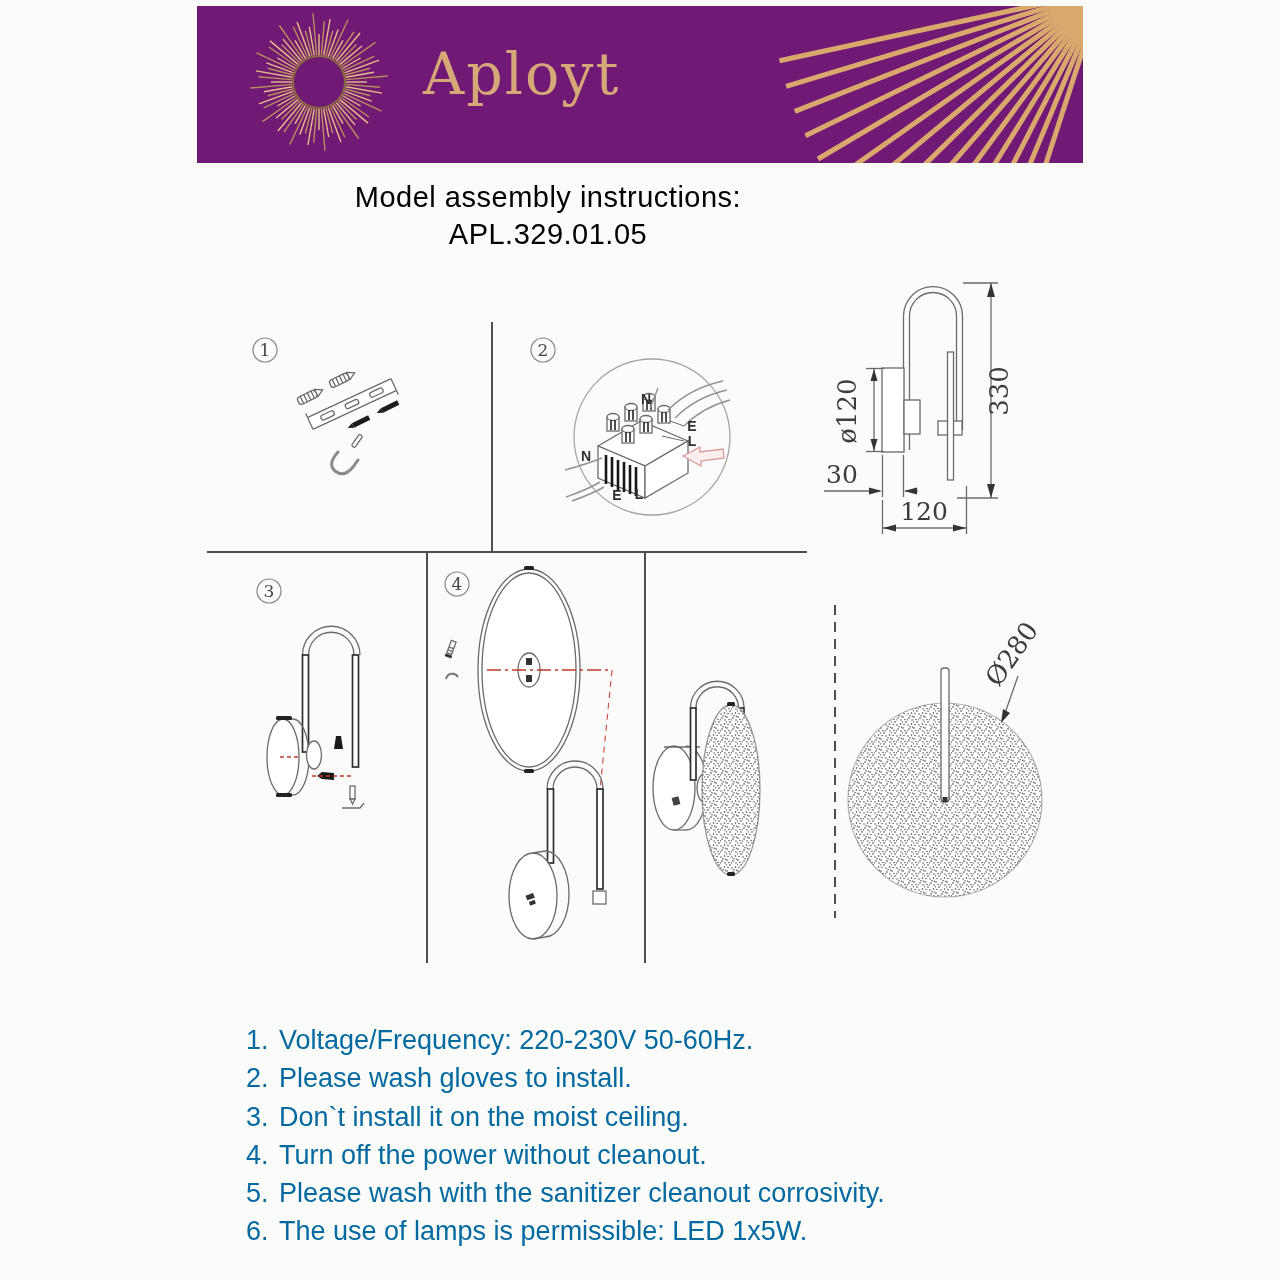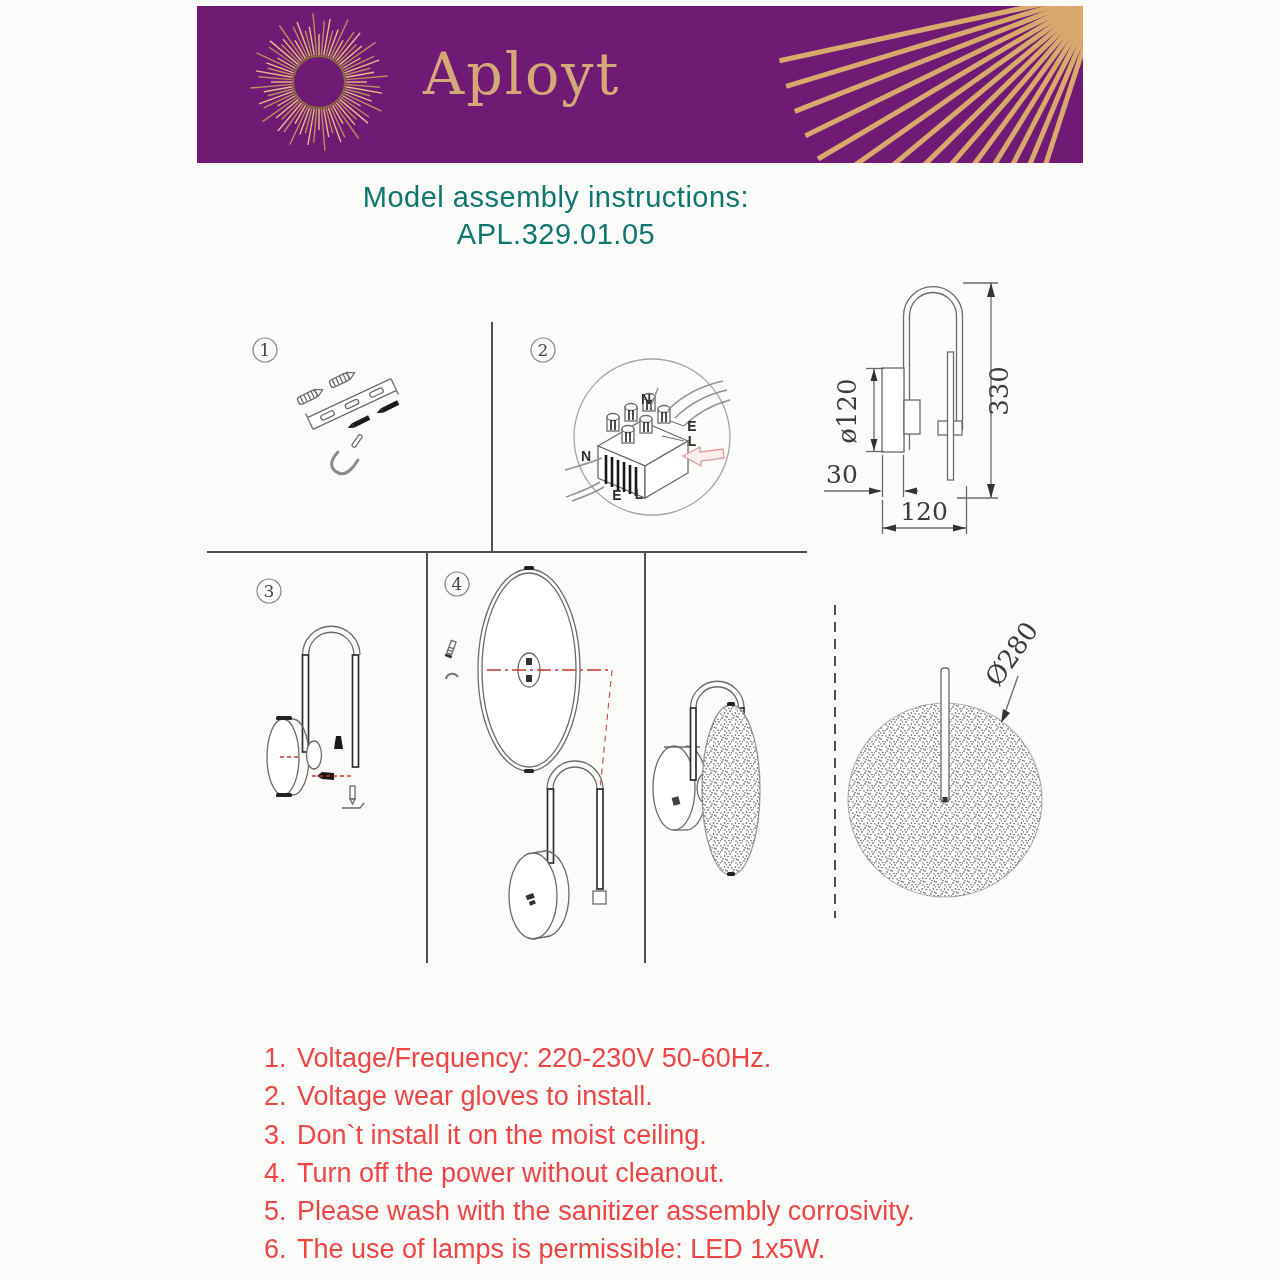--- a/index.html
+++ b/index.html
@@ -7,42 +7,42 @@
        font-family:"Liberation Sans", sans-serif;overflow:hidden;}
 
   
   .banner{position:absolute;left:197px;top:6px;width:886px;height:157px;
           background:#701a75;overflow:hidden;}
   .banner svg{position:absolute;left:0;top:0;}
   .brand{position:absolute;left:226px;top:40px;font-size:57px;line-height:1;
          color:#d4a877;font-family:"DejaVu Serif", serif;letter-spacing:2px;}
 
   
-  .title,.model{position:absolute;left:16px;width:1080px;text-align:center;
-                color:#0f766e;font-size:29px;letter-spacing:0.5px;}
+  .title,.model{position:absolute;left:8px;width:1080px;text-align:center;
+                color:#000000;font-size:29px;letter-spacing:0.5px;}
   .title{top:181px;}
   .model{top:218px;text-align:center;}
 
   
   .diagram{position:absolute;left:0;top:0;width:1280px;height:1280px;}
   .ln{stroke:#6b6b6b;stroke-width:1.3;fill:none;}
   .lnw{stroke:#6b6b6b;stroke-width:1.3;fill:#fff;}
   .dark{stroke:#2e2e2e;stroke-width:1.7;fill:#fff;}
   .divider{stroke:#4f4f4f;stroke-width:2;}
   .badge{stroke:#888;stroke-width:1.2;fill:none;}
   .badge-num{font-family:"DejaVu Serif", serif;font-size:17px;fill:#444;text-anchor:middle;}
   .dim-label{font-family:"DejaVu Serif", serif;font-size:26px;fill:#3c3c3c;text-anchor:middle;}
   .dim-sm{font-family:"DejaVu Serif", serif;font-size:25px;fill:#3c3c3c;text-anchor:middle;}
   .wire-label{font-family:"Liberation Sans", sans-serif;font-weight:bold;font-size:14px;fill:#2f2f2f;text-anchor:middle;}
   .redline{stroke:#c0392b;stroke-width:1.5;fill:none;}
   .arrowfill{fill:#333;stroke:none;}
 
   
-  .instructions{position:absolute;left:246px;top:1021px;list-style:none;margin:18px;padding:0;
-                color:#ef4444;font-size:27px;}
+  .instructions{position:absolute;left:246px;top:1021px;list-style:none;margin:0;padding:0;
+                color:#0369a1;font-size:27px;}
   .instructions li{line-height:38.3px;white-space:nowrap;}
   .instructions .num{display:inline-block;width:33px;}
 </style>
 </head>
 <body>
 
 <header class="banner">
   <svg width="886" height="157" viewBox="0 0 886 157">
     <g id="sunburst" transform="translate(122,76)">
         <line x1="27.0" y1="0.0" x2="48.0" y2="0.0" stroke="#e6bd85" stroke-width="1.4"></line>
@@ -443,18 +443,18 @@
     <g>
       <line class="ln" x1="1018" y1="676" x2="1004" y2="716"></line>
       <polygon class="arrowfill" points="1001,723 1003,709 1010,713"></polygon>
       <text class="dim-label" transform="translate(1019,659) rotate(-55)">Ø280</text>
     </g>
   </g>
 </svg>
 
 <ol class="instructions">
   <li><span class="num">1.</span><span class="txt">Voltage/Frequency: 220-230V 50-60Hz.</span></li>
-  <li><span class="num">2.</span><span class="txt">Voltage wear gloves to install.</span></li>
+  <li><span class="num">2.</span><span class="txt">Please wash gloves to install.</span></li>
   <li><span class="num">3.</span><span class="txt">Don`t install it on the moist ceiling.</span></li>
   <li><span class="num">4.</span><span class="txt">Turn off the power without cleanout.</span></li>
-  <li><span class="num">5.</span><span class="txt">Please wash with the sanitizer assembly corrosivity.</span></li>
+  <li><span class="num">5.</span><span class="txt">Please wash with the sanitizer cleanout corrosivity.</span></li>
   <li><span class="num">6.</span><span class="txt">The use of lamps is permissible: LED 1x5W.</span></li>
 </ol>
 
 </body></html>

